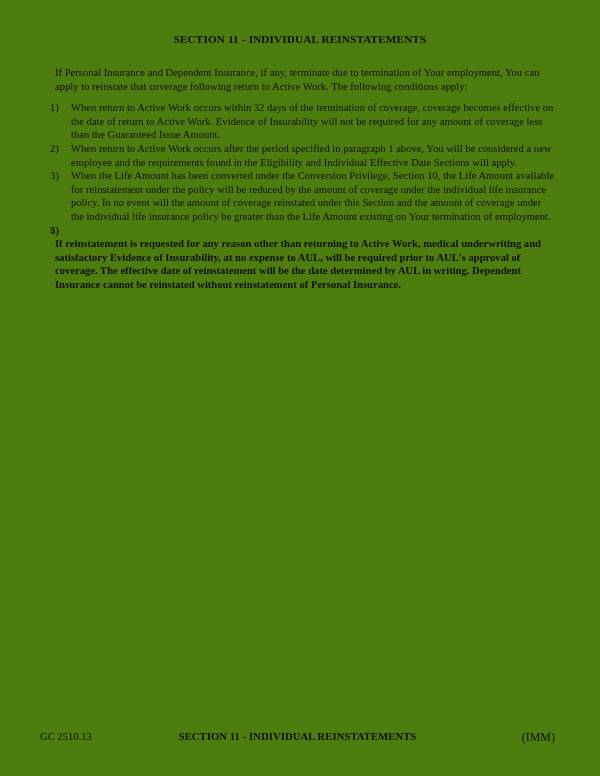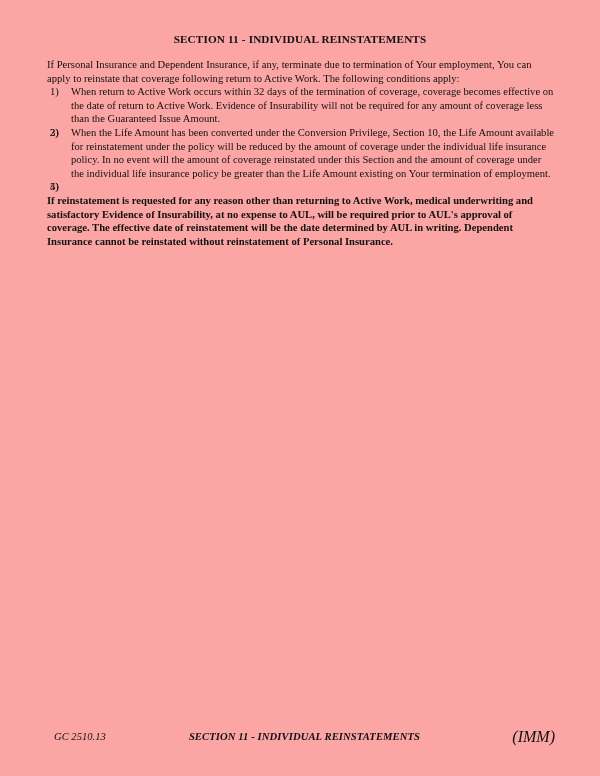--- a/index.html
+++ b/index.html
@@ -12,21 +12,21 @@
     height: 776px;
     position: relative;
     font-family: "Liberation Serif", "DejaVu Serif", serif;
     color: #111111;
     overflow: hidden;
   }
 
   .page {
     position: absolute;
     inset: 0;
-    background: #fca5a5;
+    background: #4d7c0f;
   }
 
   .page-title {
     position: absolute;
     left: 0;
     right: 0;
     top: 33px;
     text-align: center;
     font-weight: bold;
     font-size: 11.2px;
@@ -37,21 +37,21 @@
     position: absolute;
     left: 47px;
     top: 58px;
     width: 509px;
   }
 
   .para {
     font-size: 10.6px;
     line-height: 13.6px;
     text-align: left;
-    margin: 0;
+    margin: 8px;
   }
 
   .para.closing {
     margin-top: 13.6px;
     font-weight: bold;
   }
 
   ol.clauses {
     list-style: none;
     margin: 0;
@@ -70,25 +70,24 @@
     left: 3px;
     top: 0;
     width: 18px;
     text-align: left;
     font-size: 10.6px;
     line-height: 13.6px;
   }
 
   .footer {
     position: absolute;
-    left: 54px;
+    left: 40px;
     right: 45px;
     top: 730px;
     height: 14px;
-    font-style: italic;
   }
 
   .footer-left {
     position: absolute;
     left: 0;
     top: 0;
     font-size: 10.6px;
     line-height: 14px;
     white-space: nowrap;
   }
@@ -102,21 +101,21 @@
     font-weight: bold;
     font-size: 10.6px;
     line-height: 14px;
     letter-spacing: 0.1px;
   }
 
   .footer-right {
     position: absolute;
     right: 0;
     top: 0;
-    font-size: 16px;
+    font-size: 12px;
     line-height: 14px;
     white-space: nowrap;
   }
 </style>
 </head>
 <body>
 
 <div class="page">
 
   <div class="page-title">SECTION 11 - INDIVIDUAL REINSTATEMENTS</div>
@@ -125,20 +124,21 @@
 
     <p class="para">If Personal Insurance and Dependent Insurance, if any, terminate due to termination of Your employment, You can apply to reinstate that coverage following return to Active Work. The following conditions apply:</p>
 
     <ol class="clauses">
       <li>
         <span class="marker">1)</span>
         <span>When return to Active Work occurs within 32 days of the termination of coverage, coverage becomes effective on the date of return to Active Work. Evidence of Insurability will not be required for any amount of coverage less than the Guaranteed Issue Amount.</span>
       </li>
       <li>
         <span class="marker">2)</span>
+        <span>When return to Active Work occurs after the period specified in paragraph 1 above, You will be considered a new employee and the requirements found in the Eligibility and Individual Effective Date Sections will apply.</span>
       </li>
       <li>
         <span class="marker">3)</span>
         <span>When the Life Amount has been converted under the Conversion Privilege, Section 10, the Life Amount available for reinstatement under the policy will be reduced by the amount of coverage under the individual life insurance policy. In no event will the amount of coverage reinstated under this Section and the amount of coverage under the individual life insurance policy be greater than the Life Amount existing on Your termination of employment.</span>
       </li>
       <li>
         <span class="marker">4)</span>
       </li>
       <li>
         <span class="marker">5)</span>

